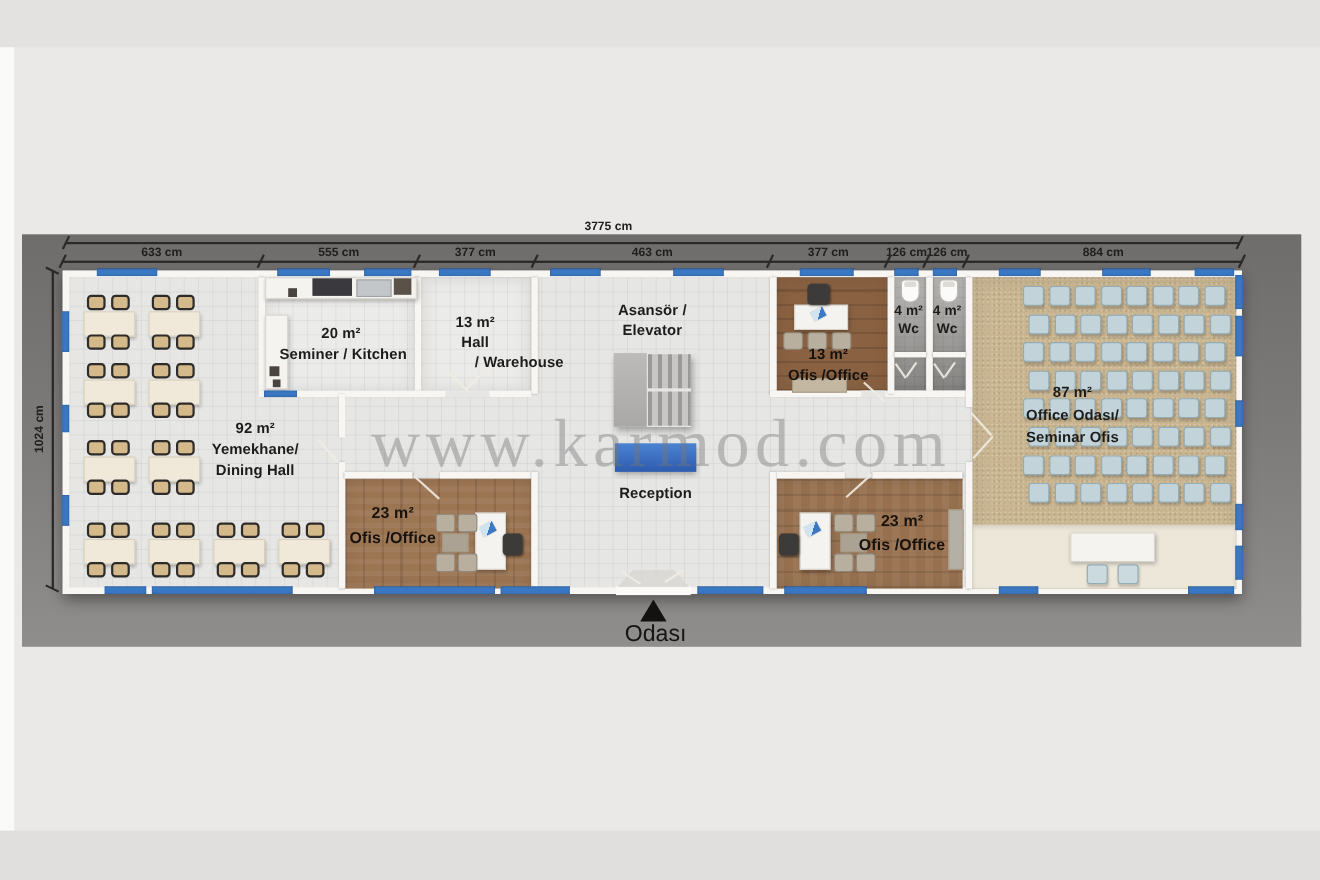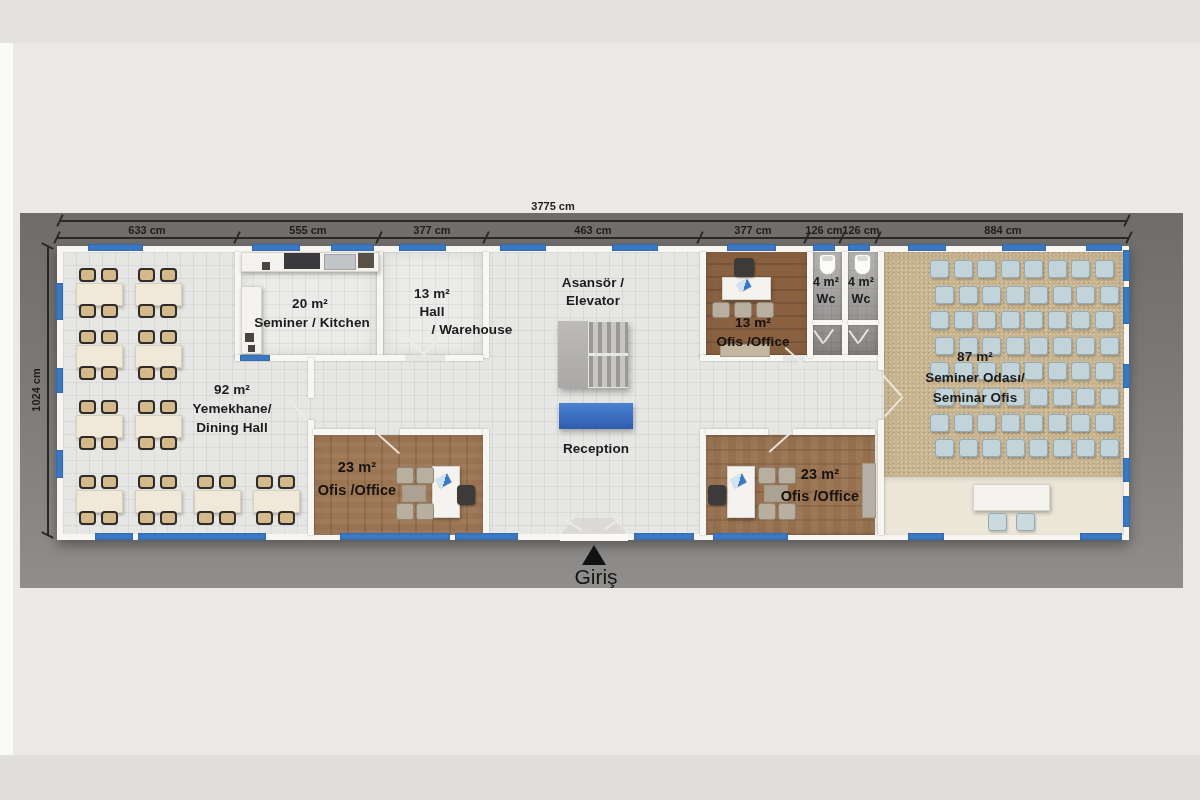--- a/index.html
+++ b/index.html
@@ -357,41 +357,42 @@
       <div class="schair" style="position: absolute; left: 935px; top: 439.2px; width: 17px; height: 16px;"></div>
       <div class="schair" style="position: absolute; left: 958.5px; top: 439.2px; width: 17px; height: 16px;"></div>
       <div class="schair" style="position: absolute; left: 982px; top: 439.2px; width: 17px; height: 16px;"></div>
       <div class="schair" style="position: absolute; left: 1005.5px; top: 439.2px; width: 17px; height: 16px;"></div>
       <div class="schair" style="position: absolute; left: 1029px; top: 439.2px; width: 17px; height: 16px;"></div>
       <div class="schair" style="position: absolute; left: 1052.5px; top: 439.2px; width: 17px; height: 16px;"></div>
       <div class="schair" style="position: absolute; left: 1076px; top: 439.2px; width: 17px; height: 16px;"></div>
       <div class="schair" style="position: absolute; left: 1099.5px; top: 439.2px; width: 17px; height: 16px;"></div>
     </div>
 
+  <div class="watermark">www.karmod.com</div>
 
   <span class="rlabel" style="left:232px;top:389px;">92 m²</span>
   <span class="rlabel" style="left:232px;top:408px;">Yemekhane/</span>
   <span class="rlabel" style="left:232px;top:427px;">Dining Hall</span>
   <span class="rlabel" style="left:310px;top:303px;">20 m²</span>
   <span class="rlabel" style="left:312px;top:322px;">Seminer / Kitchen</span>
   <span class="rlabel" style="left:432px;top:293px;">13 m²</span>
   <span class="rlabel" style="left:432px;top:311px;">Hall</span>
   <span class="rlabel" style="left:432px;top:329px;margin-left:40px;">/ Warehouse</span>
   <span class="rlabel" style="left:593px;top:282px;">Asansör /</span>
   <span class="rlabel" style="left:593px;top:300px;">Elevator</span>
   <span class="rlabel" style="left:596px;top:448px;">Reception</span>
   <span class="rlabel" style="left:753px;top:322px;color:#141210;">13 m²</span>
   <span class="rlabel" style="left:753px;top:341px;color:#141210;">Ofis /Office</span>
   <span class="rlabel small" style="left:826px;top:282px;">4 m²</span>
   <span class="rlabel small" style="left:826px;top:299px;">Wc</span>
   <span class="rlabel small" style="left:861px;top:282px;">4 m²</span>
   <span class="rlabel small" style="left:861px;top:299px;">Wc</span>
   <span class="rlabel" style="left:975px;top:356px;">87 m²</span>
-  <span class="rlabel" style="left:975px;top:377px;">Seminer Odası/</span>
+  <span class="rlabel" style="left:975px;top:377px;">Office Odası/</span>
   <span class="rlabel" style="left:975px;top:397px;">Seminar Ofis</span>
   <span class="rlabel big" style="left:357px;top:467px;color:#17120d;">23 m²</span>
   <span class="rlabel big" style="left:357px;top:490px;color:#17120d;">Ofis /Office</span>
   <span class="rlabel big" style="left:820px;top:474px;color:#17120d;">23 m²</span>
   <span class="rlabel big" style="left:820px;top:496px;color:#17120d;">Ofis /Office</span>
 
   <div class="entrance-tri"></div>
-  <span class="entrance-label">Giriş</span>
+  <span class="entrance-label">Odası</span>
 </div>
 
 </body></html>

